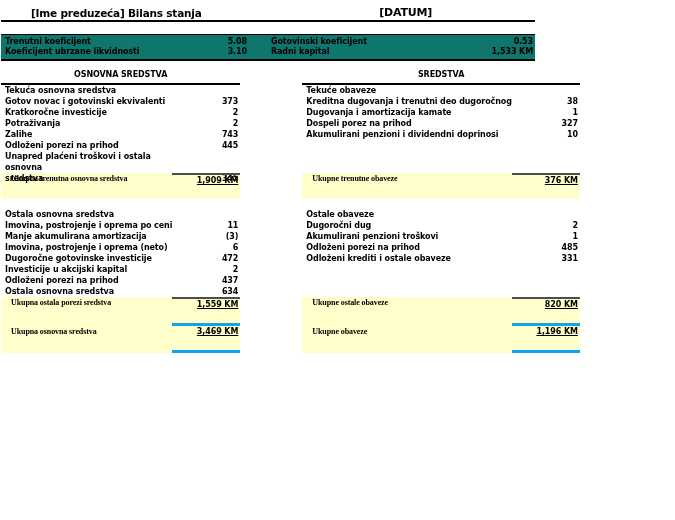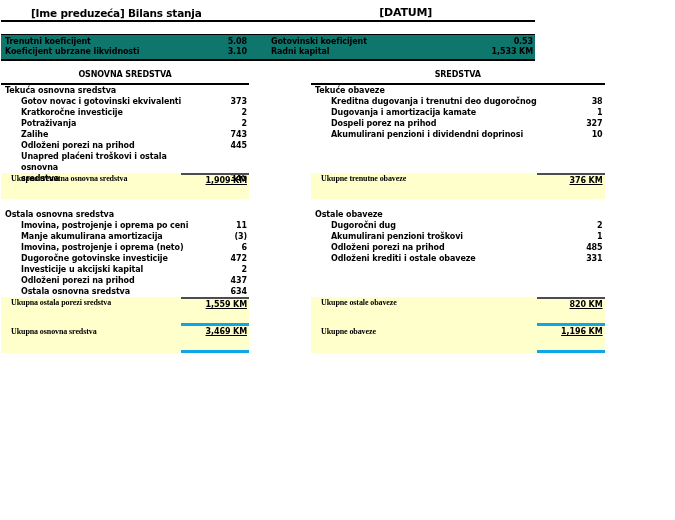--- a/index.html
+++ b/index.html
@@ -28,21 +28,21 @@
 
   
   .columns{display:flex;margin-top:9px;gap:31px;}
   .col-l{width:248px;}
   .col-gap{width:18px;}
   .col-r{flex:1;}
 
   .sec-head{text-align:center;border-bottom:2px solid #000;padding-bottom:3px;height:10px;line-height:10px;}
   .subhead{height:11px;line-height:11px;padding-left:4px;white-space:nowrap;}
 
-  .items-block{height:77px;padding-left:16px;}
+  .items-block{height:77px;}
   .item{display:flex;align-items:flex-end;min-height:11px;line-height:11px;}
   .item .lbl{white-space:nowrap;overflow:visible;}
   .item .lbl.wrap2{white-space:normal;}
 
   .total{display:flex;background:#ffffcc;}
   .total .lbl{padding:1px 0 1px 10px;line-height:10px;white-space:nowrap;font-family:Liberation Serif, serif;}
   .total .val{padding:1px 2px 13px 0;line-height:10px;text-decoration:underline;}
   .rule-top{border-top:2px solid #4d4d4d;}
   .rule-bottom{border-bottom:3px solid #0ea5e9;}
   .gap-row{height:10px;}

